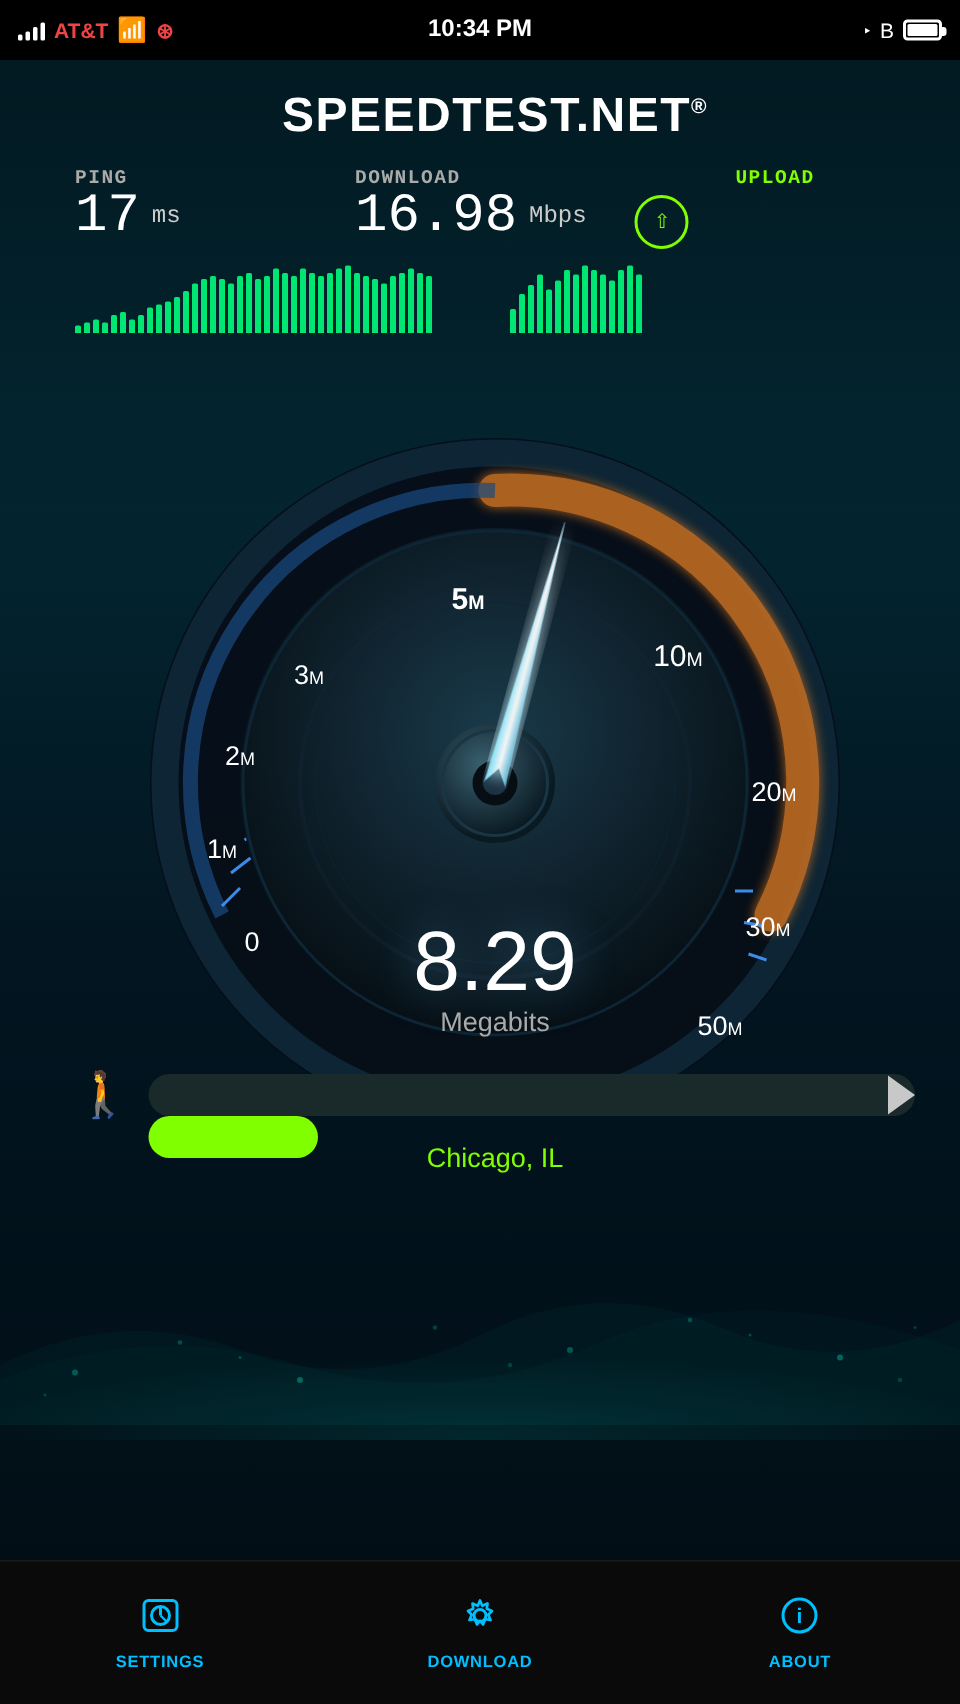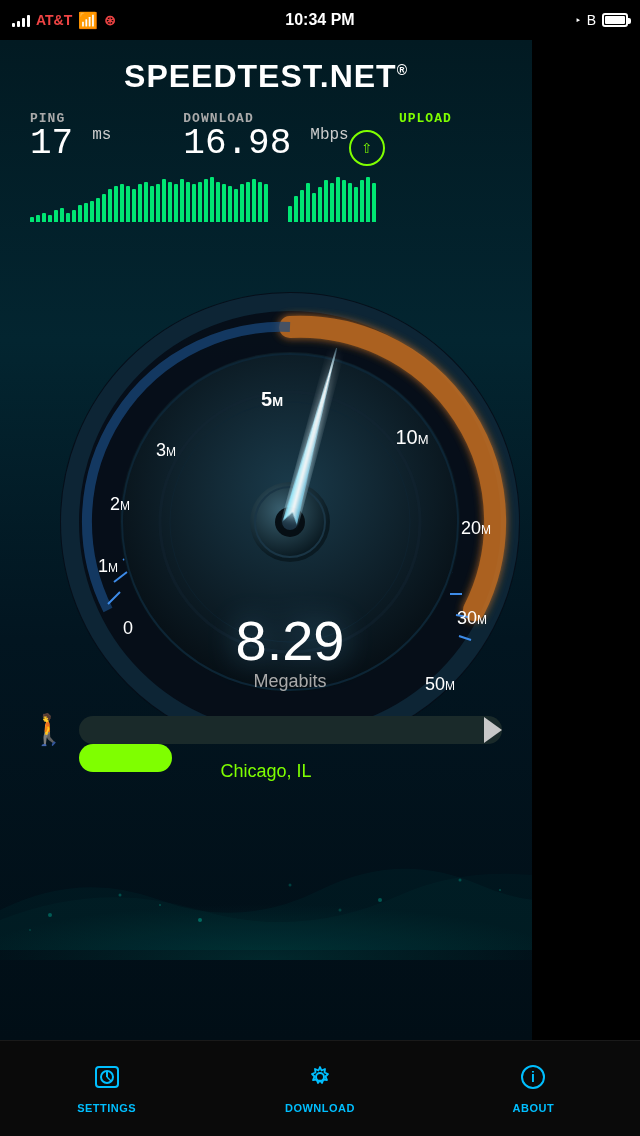--- a/index.html
+++ b/index.html
@@ -93,25 +93,26 @@
       left: 1px;
       top: 1px;
       width: 20px;
       height: 8px;
       background: #fff;
       border-radius: 1px;
     }
 
     
     #main {
-      width: 532px;
+      width: 640px;
       height: 1000px;
       background: linear-gradient(180deg, #021a22 0%, #032530 30%, #021520 60%, #010e16 100%);
       position: relative;
       overflow: hidden;
+      padding-left: 20px;
     }
 
     
     #main::before {
       content: '';
       position: absolute;
       bottom: 80px;
       left: 0;
       right: 0;
       height: 200px;
@@ -162,22 +163,22 @@
       letter-spacing: 1px;
       text-transform: uppercase;
     }
 
     .stat-label.upload-label {
       color: #7fff00;
     }
 
     .stat-value {
       display: flex;
-      align-items: flex-start;
-      gap: 19px;
+      align-items: center;
+      gap: 8px;
     }
 
     .stat-number {
       color: #fff;
       font-size: 36px;
       font-weight: 300;
       line-height: 1;
     }
 
     .stat-unit {

